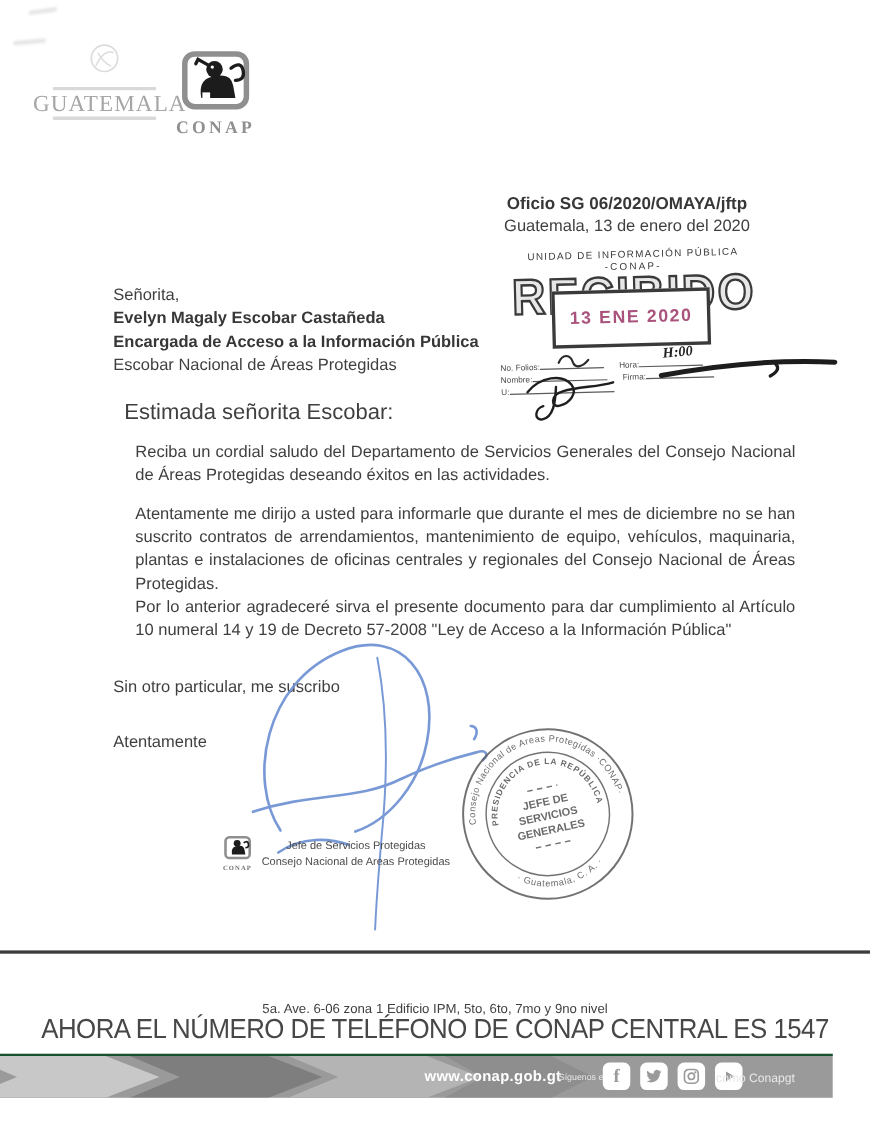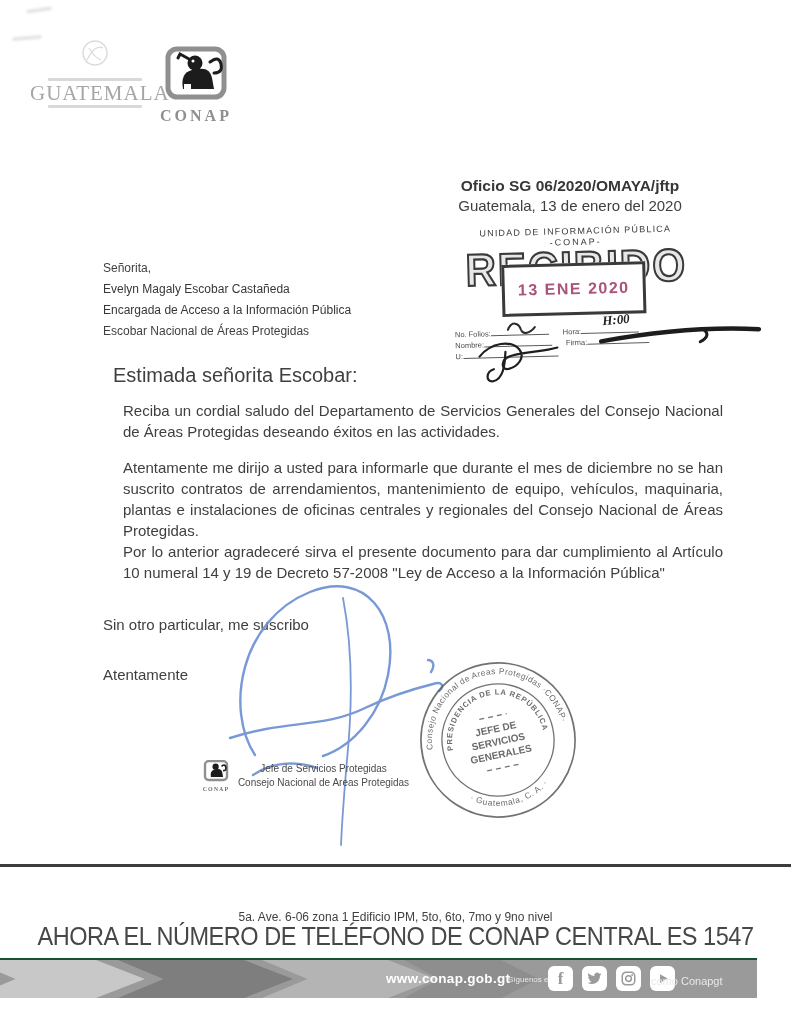--- a/index.html
+++ b/index.html
@@ -33,22 +33,22 @@
   .rs-datebox{position:absolute;left:50px;top:37px;width:138px;height:46px;background:#fff;
               border:3px solid #3a3a3a;display:flex;align-items:center;justify-content:center;}
   .rs-date{color:#a8527c;font-weight:bold;font-size:16px;letter-spacing:1.5px;white-space:nowrap;}
   .rs-fields{position:absolute;left:2px;top:100px;width:246px;font-size:7.5px;color:#4a4a4a;}
   .rs-row{height:11px;white-space:nowrap;}
   .fline{display:inline-block;border-bottom:1px solid #5a5a5a;height:7px;}
   .rs-col2{display:inline-block;margin-left:14px;}
   .rs-hand{position:absolute;left:0;top:0;overflow:visible;}
 
   
-  .recipient{left:103px;top:258px;font-size:12px;line-height:21px;}
-  .b{font-weight:normal;color:#373737;}
+  .recipient{left:103px;top:258px;font-size:15px;line-height:21px;}
+  .b{font-weight:bold;color:#373737;}
   .greeting{left:89px;top:364px;font-size:20px;margin-left:24px;}
   .para{left:103px;width:600px;font-size:15px;line-height:21px;text-align:justify;margin-left:20px;}
   .p1{top:400px;} .p2{top:457px;} .p3{top:541px;}
   .farewell{left:103px;top:616px;font-size:15px;}
   .closing{left:103px;top:666px;font-size:15px;}
 
   
   .bluesig{left:195px;top:560px;overflow:visible;}
 
   

